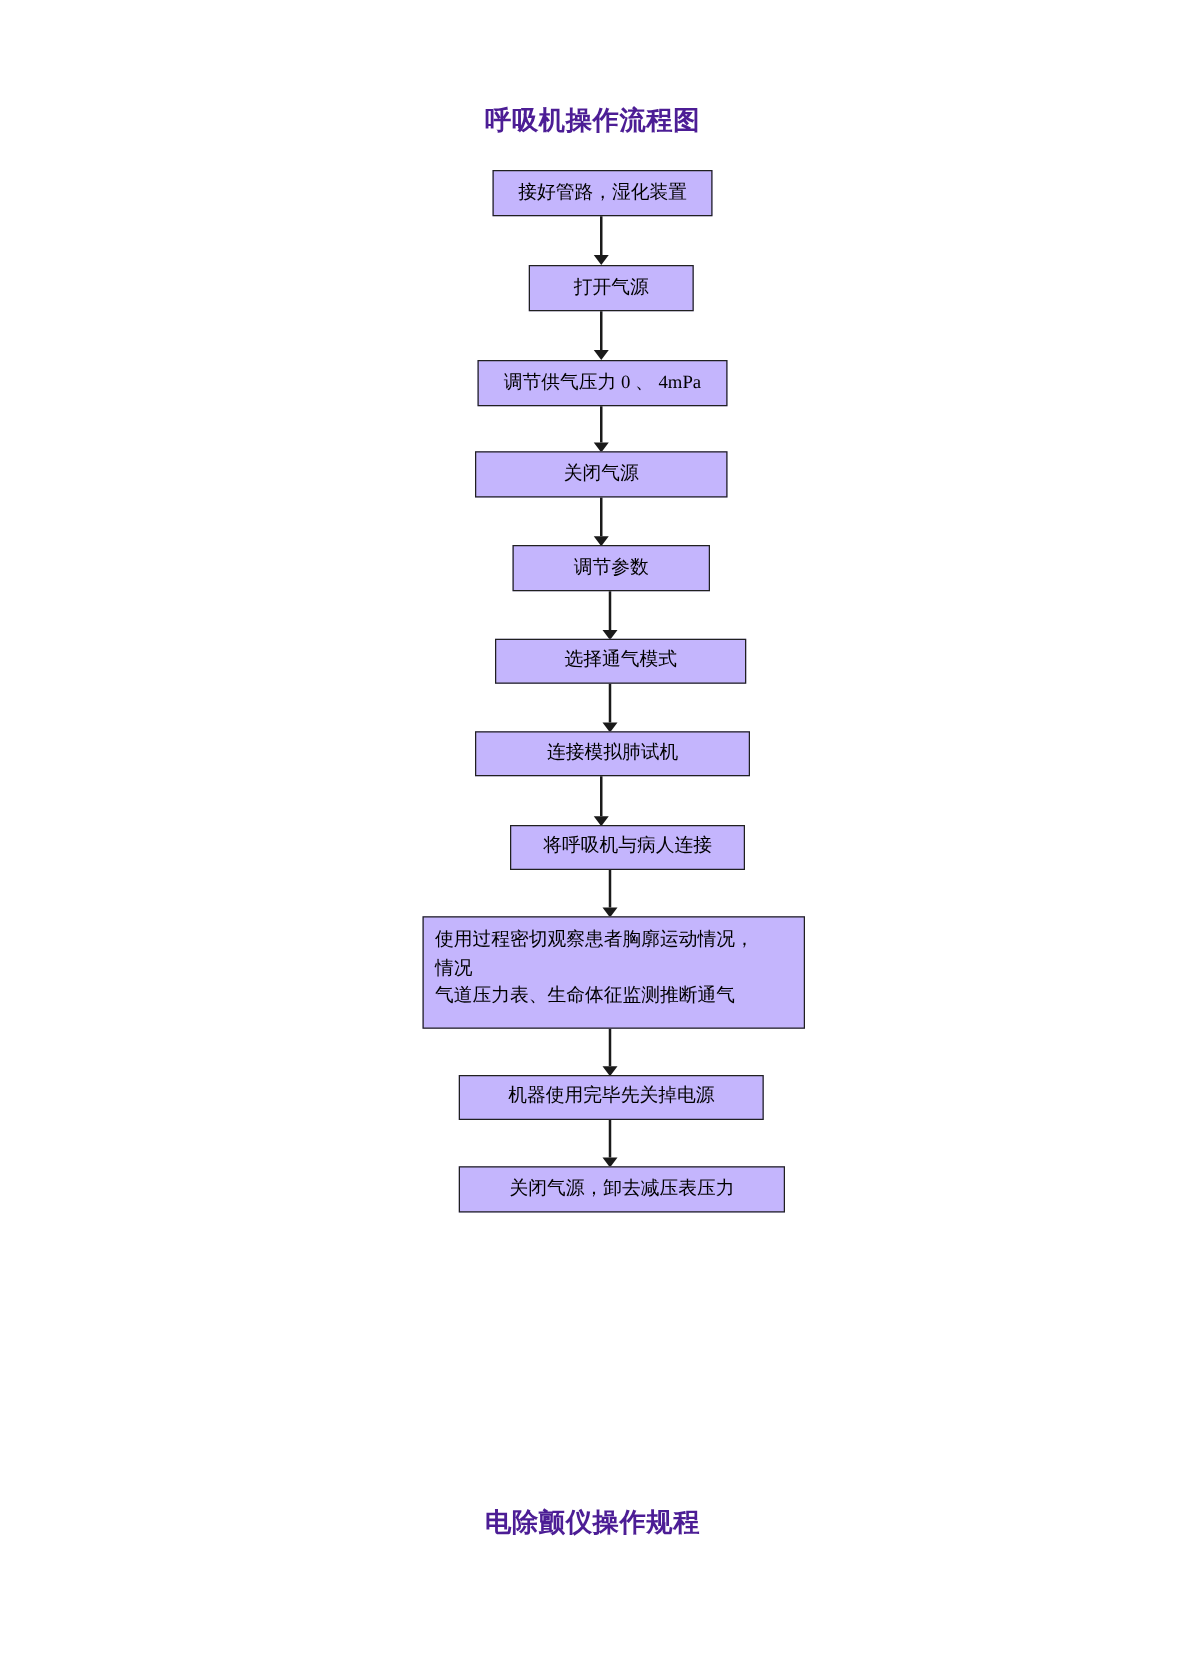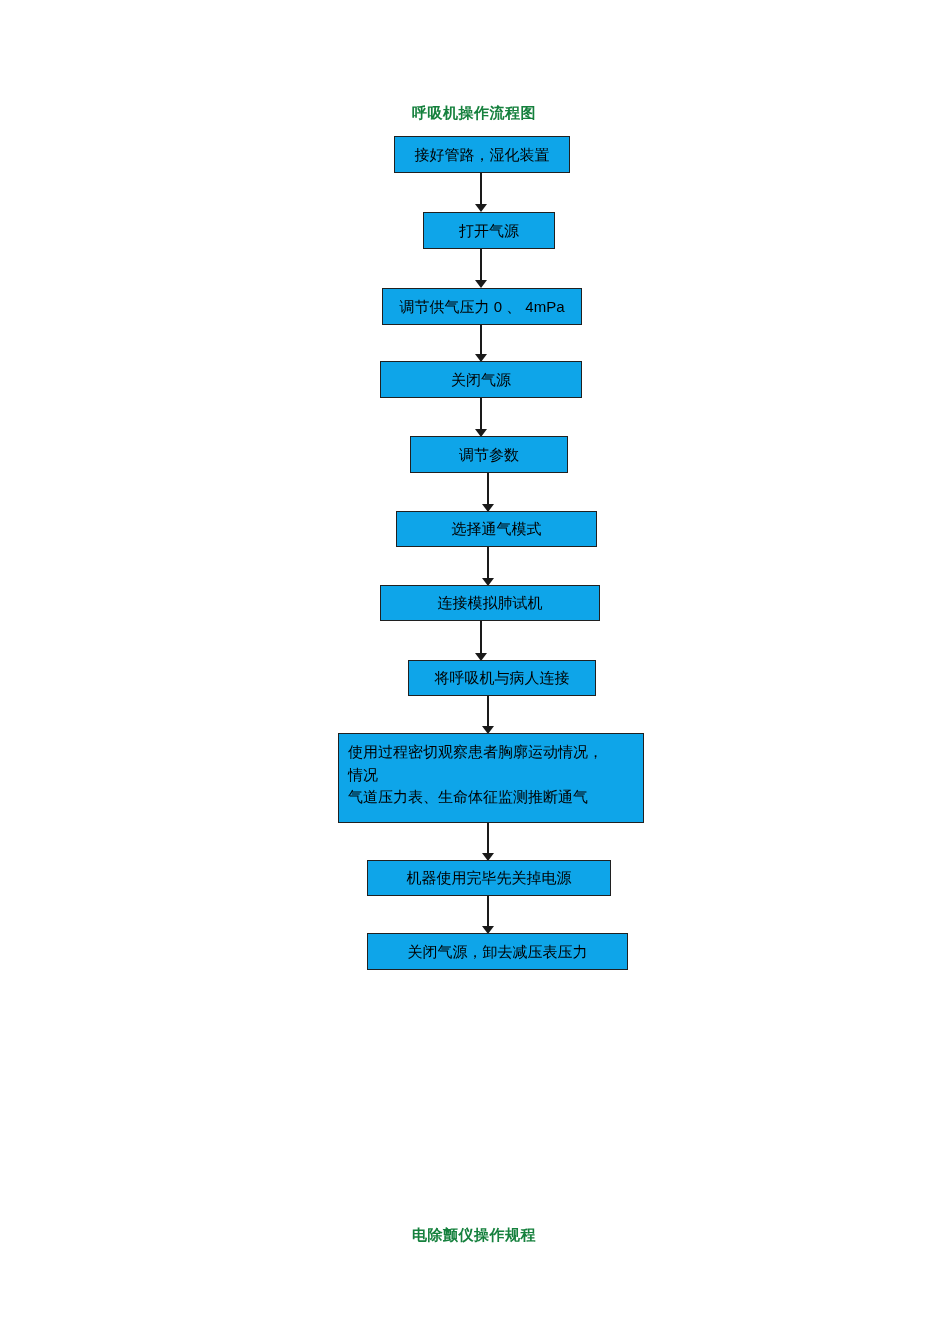--- a/index.html
+++ b/index.html
@@ -18,50 +18,49 @@
   .page {
     position: absolute;
     left: 0; top: 0;
     width: 950px;
     height: 1344px;
   }
   .doc-title {
     position: absolute;
     font-family: "DejaVu Sans", "Liberation Sans", sans-serif;
     font-weight: bold;
-    font-size: 15px;
+    font-size: 21px;
     letter-spacing: 0.5px;
     line-height: 1;
     white-space: nowrap;
-    color: #15803d;
-    margin-top: 20px;
+    color: #4c1d95;
   }
   #title-top {
     left: 0;
     top: 86px;
     width: 950px;
     text-align: center;
     transform: translateX(-1px);
   }
   #title-bottom {
     left: 0;
     top: 1208px;
     width: 950px;
     text-align: center;
     transform: translateX(-1px);
   }
   .flow-box {
     position: absolute;
     box-sizing: border-box;
     border: 1.4px solid #202020;
-    background: #0ea5e9;
+    background: #c4b5fd;
     display: flex;
     align-items: center;
     justify-content: center;
-    font-family: Liberation Sans, sans-serif;
+    font-family: Liberation Serif, serif;
     font-size: 15px;
     line-height: 1.45;
     color: #000;
     white-space: nowrap;
   }
   .flow-box.multiline {
     display: block;
     white-space: normal;
     padding: 7px 9px 0 9px;
     text-align: left;

